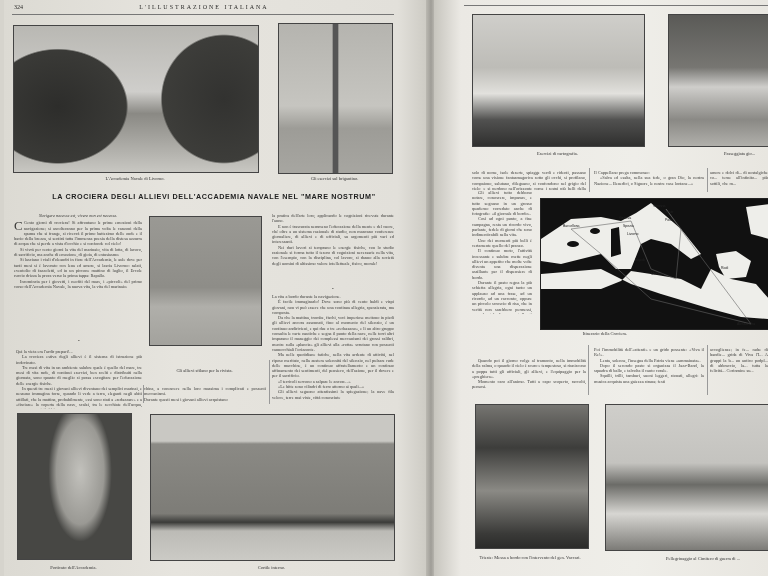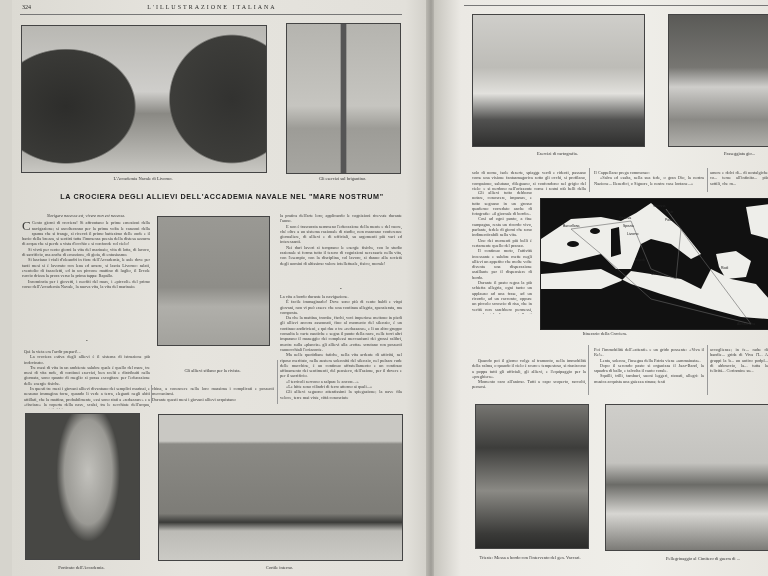--- a/index.html
+++ b/index.html
@@ -3,21 +3,21 @@
 <meta charset="utf-8">
 <style>
   html, body { margin:0; padding:0; }
   body {
     width:768px; height:576px; overflow:hidden; position:relative;
     background:#d6d4cd;
     font-family:"Liberation Serif", serif;
     color:#2a2a28;
   }
   .page { position:absolute; top:0; height:576px; background:#e4e2dc; }
-  .page.left { left:12px; width:428px; background:linear-gradient(90deg,#dcdad3 0%,#e6e4de 40%,#e2e0da 92%,#c9c7c0 100%);text-decoration:underline; }
+  .page.left { left:4px; width:428px; background:linear-gradient(90deg,#dcdad3 0%,#e6e4de 40%,#e2e0da 92%,#c9c7c0 100%);text-decoration:underline; }
   .page.right { left:434px; width:334px; background:linear-gradient(90deg,#c7c5be 0%,#ebe9e4 8%,#efeee9 60%,#e8e6e0 100%); }
   .gutter { position:absolute; left:426px; top:0; width:10px; height:576px; background:linear-gradient(90deg,#bbb9b2,#9f9d97 50%,#c4c2bb); }
 
   .header { position:absolute; top:4px; left:10px; width:380px; height:12px; font-size:6px; letter-spacing:2px; }
   .page-num { position:absolute; left:0; top:0; font-size:6px; letter-spacing:0; }
   .running-title { position:absolute; left:0; right:0; text-align:center; top:0; }
   .rule { position:absolute; left:8px; width:382px; top:14px; border-top:1px solid #777; }
   .rule.right { left:30px; width:304px; top:5px; }
 
   .photo { position:absolute; border:1px solid #444; overflow:hidden; background:#777; }

